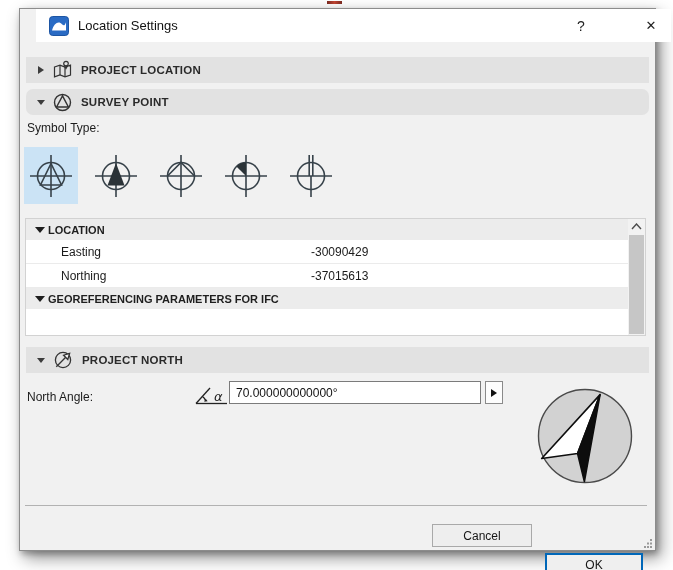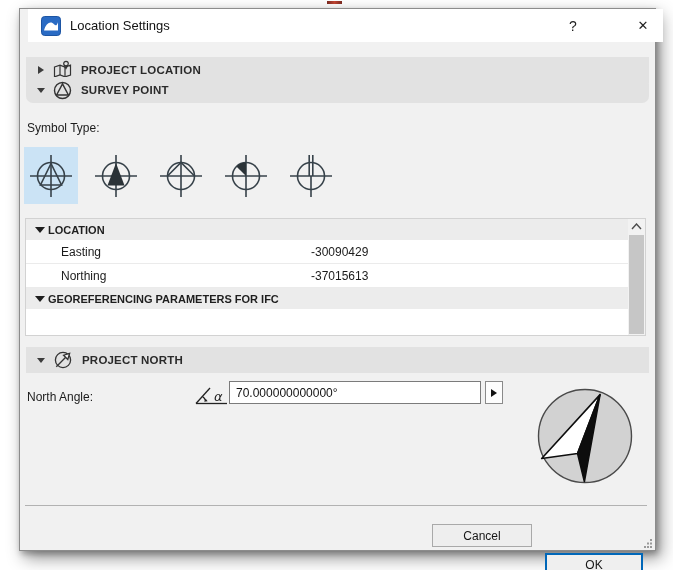--- a/index.html
+++ b/index.html
@@ -3,36 +3,36 @@
 <meta charset="utf-8">
 <style>
   * { margin:0; padding:0; box-sizing:border-box; }
   html,body { width:673px; height:570px; background:#ffffff; overflow:hidden;
     font-family:"Liberation Sans","DejaVu Sans",sans-serif; }
   .artifact { position:absolute; left:327px; top:1px; width:15px; height:3px;
     background:linear-gradient(90deg,#7a2a22,#c44532,#7a2a22); }
   .dialog { position:absolute; left:19px; top:8px; width:637px; height:543px;
     background:#f1f1f1; border:1px solid #8c8c8c;
     box-shadow:5px 7px 16px rgba(0,0,0,.42), 2px 3px 6px rgba(0,0,0,.28); }
-  .titlebar { position:absolute; left:8px; top:0; width:100%; height:33px;
+  .titlebar { position:absolute; left:16px; top:0; width:100%; height:33px;
     background:#ffffff; display:flex; align-items:center; }
   .app-icon { width:20px; height:20px; margin-left:13px; }
   .title-text { font-size:13px; color:#121212; margin-left:9px; }
   .tb-btn { position:absolute; top:0; width:34px; height:33px; display:flex;
     align-items:center; justify-content:center; font-size:14px; color:#222; cursor:default; }
   .help-btn { left:528px; }
   .close-btn { left:598px; font-size:13px; }
 
   .section-bar { position:absolute; left:6px; width:623px; height:26px;
     background:#e2e2e2; display:flex; align-items:center; }
   .section-bar .arrow { width:22px; display:flex; justify-content:center; }
   .section-bar .sec-icon { margin-right:8px; display:flex; }
   .section-label { font-size:11.5px; font-weight:bold; color:#2a2a2a; letter-spacing:.2px; }
   #bar-location { top:48px;text-align:right; }
-  #bar-survey   { top:68px;border-radius:7px; }
+  #bar-survey   { top:80px;border-radius:7px; }
   #bar-north    { top:338px; }
   #bar-north .arrow, #bar-location .arrow, #bar-survey .arrow { margin-left:4px; }
 
   .symbol-type-label { position:absolute; left:7px; top:112px; font-size:12px; color:#1c1c1c; }
   .symbols { position:absolute; left:4px; top:138px; display:flex; gap:11px; }
   .symbol-cell { width:54px; height:57px; display:flex; align-items:center;
     justify-content:center; }
   .symbol-cell.selected { background:#cbe3f5; }
 
   .listpanel { position:absolute; left:5px; top:209px; width:621px; height:118px;

